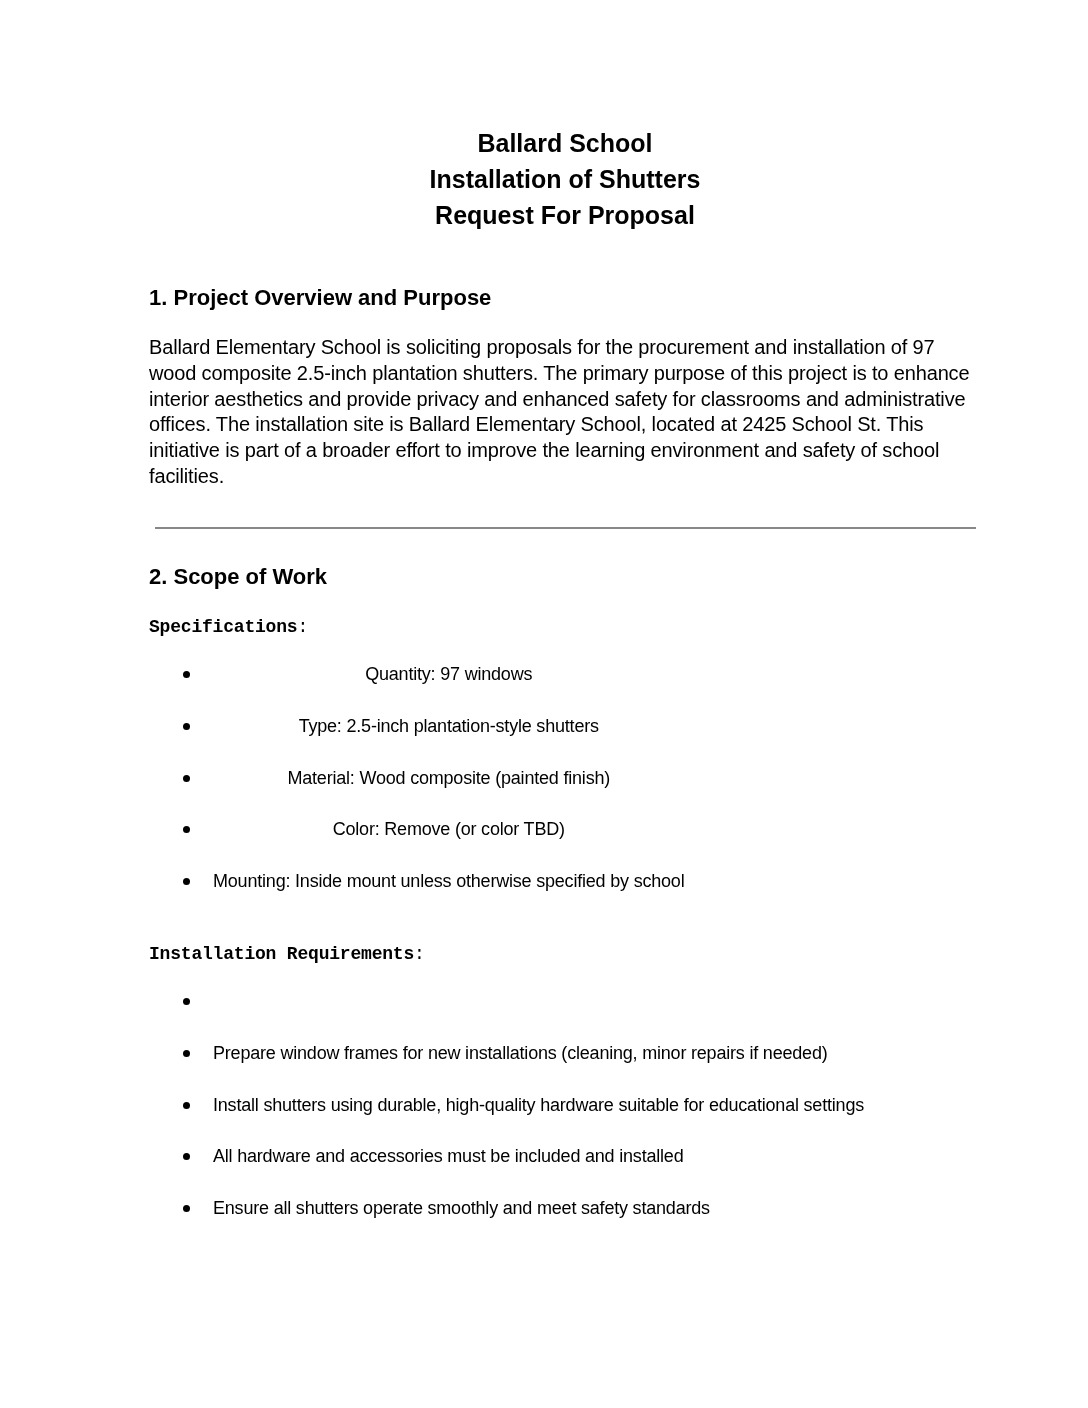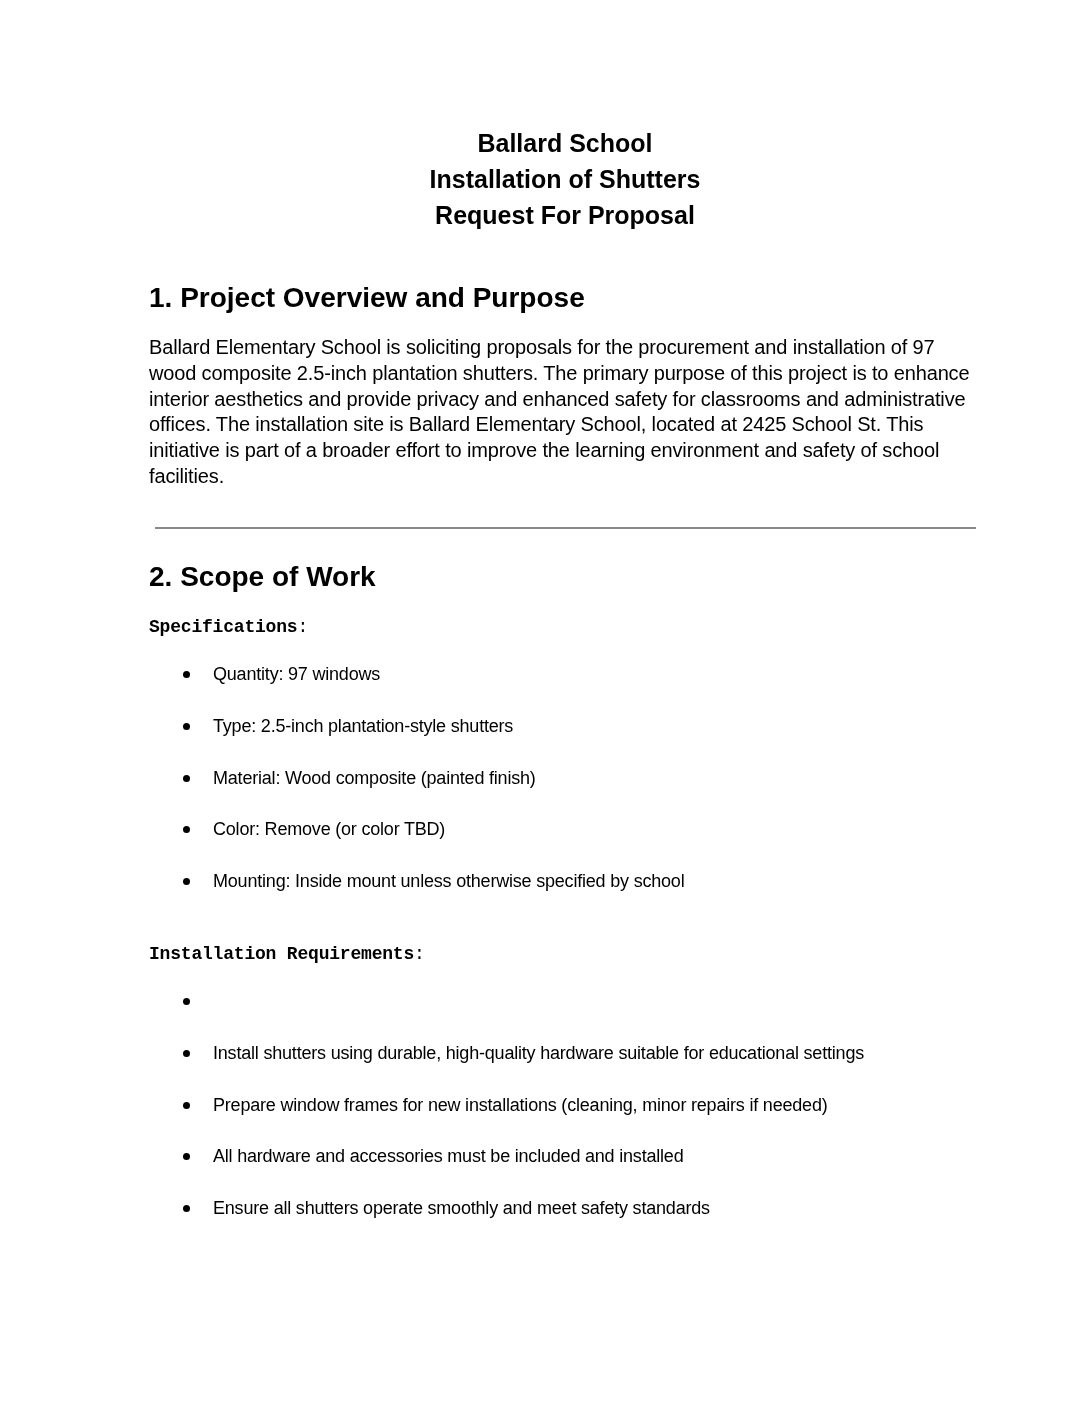--- a/index.html
+++ b/index.html
@@ -33,21 +33,21 @@
     .title-line {
       font-weight: bold;
       font-size: 25px;
       line-height: 36px;
       margin: 0;
     }
     .h2 {
       position: absolute;
       left: 128px;
       font-weight: bold;
-      font-size: 28px;
+      font-size: 22px;
       line-height: 28px;
       margin: 0;
     }
     .para {
       position: absolute;
       left: 128px;
       width: 830px;
       font-size: 20px;
       line-height: 25.8px;
       margin: 0;
@@ -111,31 +111,31 @@
   <h2 class="h2" style="top:284px;">1. Project Overview and Purpose</h2>
 
   <p class="para" style="top:335px;">Ballard Elementary School is soliciting proposals for the procurement and installation of 97 wood composite 2.5-inch plantation shutters. The primary purpose of this project is to enhance interior aesthetics and provide privacy and enhanced safety for classrooms and administrative offices. The installation site is Ballard Elementary School, located at 2425 School St. This initiative is part of a broader effort to improve the learning environment and safety of school facilities.</p>
 
   <div class="hr"></div>
 
   <h2 class="h2" style="top:563px;">2. Scope of Work</h2>
 
   <p class="subhead" style="top:615px;"><b>Specifications</b><span>:</span></p>
 
-  <ul class="bullets" style="top:662px;">
+  <ul class="bullets" style="top:662px;text-align:center;">
     <li class="bullet-item"><span class="bullet-dot"></span><span>Quantity: 97 windows</span></li>
     <li class="bullet-item"><span class="bullet-dot"></span><span>Type: 2.5-inch plantation-style shutters</span></li>
     <li class="bullet-item"><span class="bullet-dot"></span><span>Material: Wood composite (painted finish)</span></li>
     <li class="bullet-item"><span class="bullet-dot"></span><span>Color: Remove (or color TBD)</span></li>
     <li class="bullet-item"><span class="bullet-dot"></span><span>Mounting: Inside mount unless otherwise specified by school</span></li>
   </ul>
 
   <p class="subhead" style="top:942px;"><b>Installation Requirements</b><span>:</span></p>
 
   <ul class="bullets" style="top:989px;">
     <li class="bullet-item"><span class="bullet-dot"></span></li>
+    <li class="bullet-item"><span class="bullet-dot"></span><span>Prepare window frames for new installations (cleaning, minor repairs if needed)</span></li>
     <li class="bullet-item"><span class="bullet-dot"></span><span>Install shutters using durable, high-quality hardware suitable for educational settings</span></li>
-    <li class="bullet-item"><span class="bullet-dot"></span><span>Prepare window frames for new installations (cleaning, minor repairs if needed)</span></li>
     <li class="bullet-item"><span class="bullet-dot"></span><span>All hardware and accessories must be included and installed</span></li>
     <li class="bullet-item"><span class="bullet-dot"></span><span>Ensure all shutters operate smoothly and meet safety standards</span></li>
   </ul>
 
 </div>
 
 </body></html>

